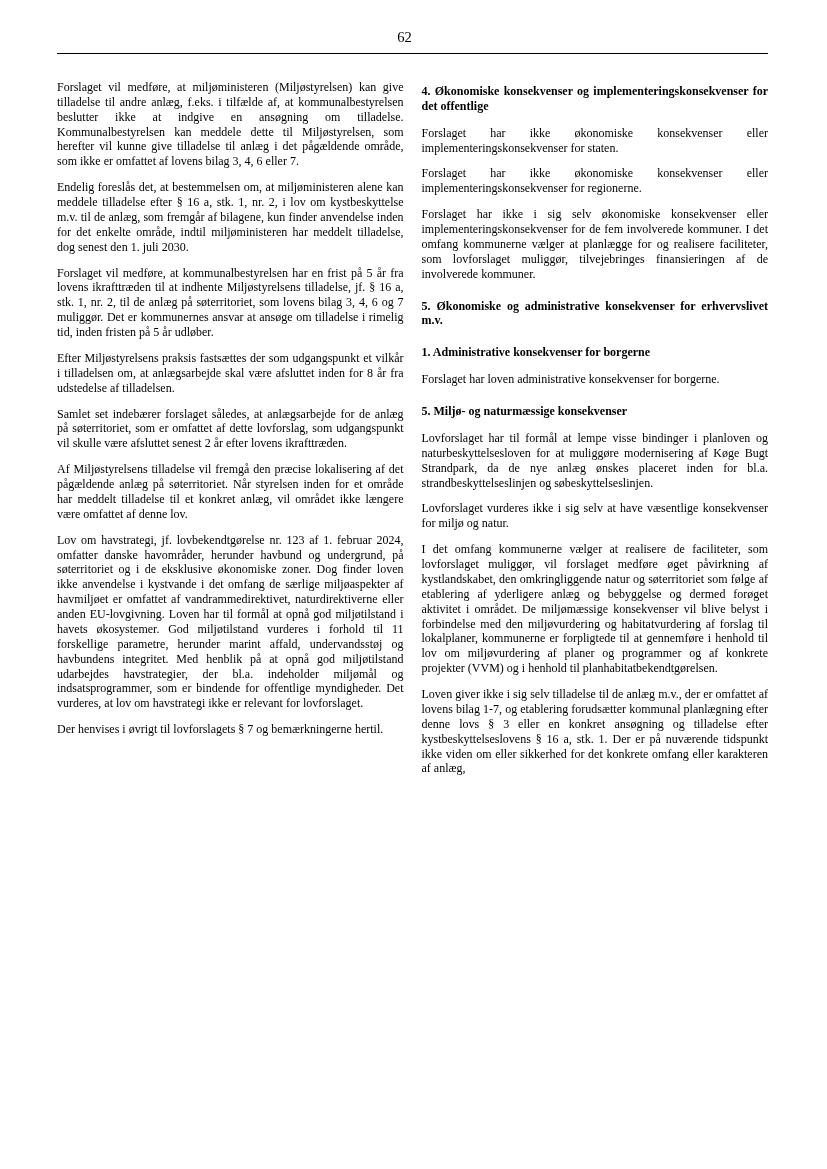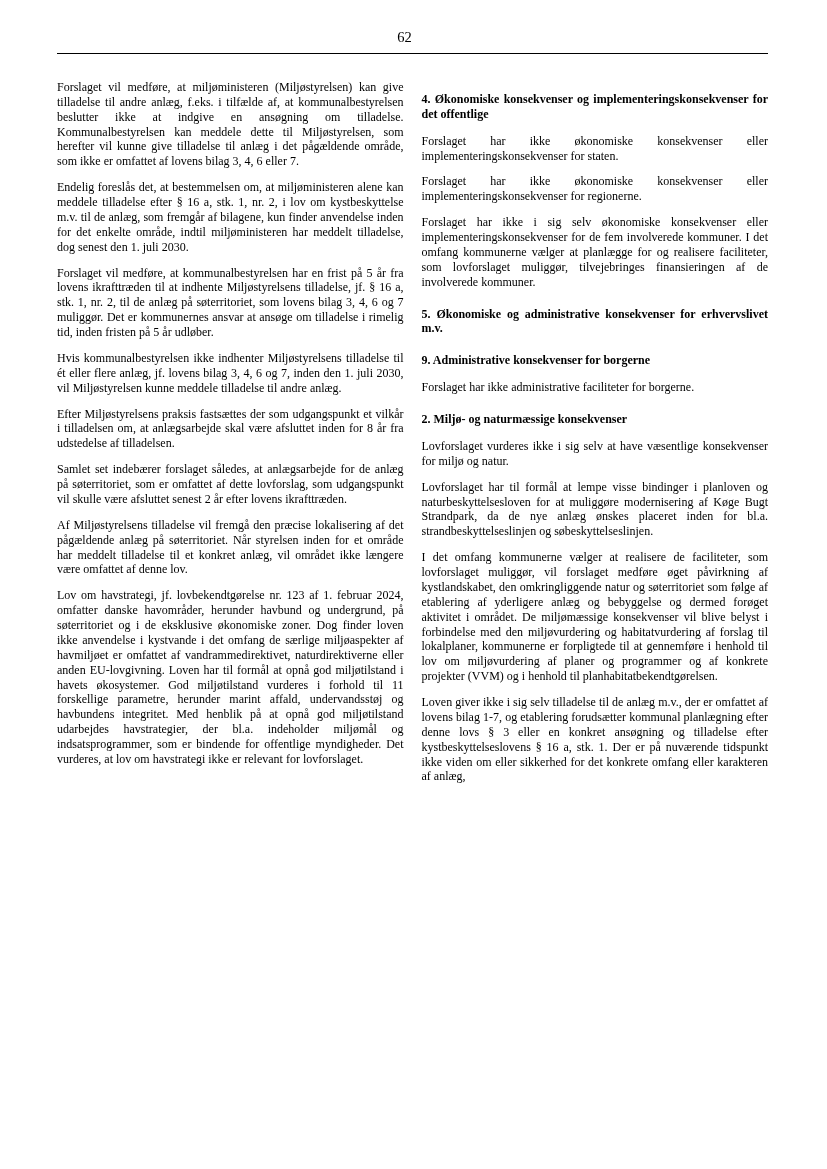--- a/index.html
+++ b/index.html
@@ -38,54 +38,54 @@
     text-align: justify;
   }
   .para {
     margin: 0 0 11px 0;
   }
   .heading {
     font-weight: bold;
     margin: 17px 0 12px 0;
   }
   .heading.first {
-    margin-top: 12px;
+    margin-top: 4px;
   }
 </style>
 </head>
 <body>
 
 <div class="page">
 
   <div class="page-number">62</div>
   <hr class="header-rule">
 
   <div class="columns">
 
     <div class="col">
       <p class="para">Forslaget vil medføre, at miljøministeren (Miljøstyrelsen) kan give tilladelse til andre anlæg, f.eks. i tilfælde af, at kommunalbestyrelsen beslutter ikke at indgive en ansøgning om tilladelse. Kommunalbestyrelsen kan meddele dette til Miljøstyrelsen, som herefter vil kunne give tilladelse til anlæg i det pågældende område, som ikke er omfattet af lovens bilag 3, 4, 6 eller 7.</p>
       <p class="para">Endelig foreslås det, at bestemmelsen om, at miljøministeren alene kan meddele tilladelse efter § 16 a, stk. 1, nr. 2, i lov om kystbeskyttelse m.v. til de anlæg, som fremgår af bilagene, kun finder anvendelse inden for det enkelte område, indtil miljøministeren har meddelt tilladelse, dog senest den 1. juli 2030.</p>
       <p class="para">Forslaget vil medføre, at kommunalbestyrelsen har en frist på 5 år fra lovens ikrafttræden til at indhente Miljøstyrelsens tilladelse, jf. § 16 a, stk. 1, nr. 2, til de anlæg på søterritoriet, som lovens bilag 3, 4, 6 og 7 muliggør. Det er kommunernes ansvar at ansøge om tilladelse i rimelig tid, inden fristen på 5 år udløber.</p>
-      <p class="para">Hvis kommunalbestyrelsen ikke indhenter Miljøstyrelsens tilladelse til ét eller flere anlæg, jf. lovens bilag 3, 4, 6 og 7, inden den 1. juli 2030, vil Miljøstyrelsen kunne meddele tilladelse til andre anlæg.</p>
       <p class="para">Efter Miljøstyrelsens praksis fastsættes der som udgangspunkt et vilkår i tilladelsen om, at anlægsarbejde skal være afsluttet inden for 8 år fra udstedelse af tilladelsen.</p>
       <p class="para">Samlet set indebærer forslaget således, at anlægsarbejde for de anlæg på søterritoriet, som er omfattet af dette lovforslag, som udgangspunkt vil skulle være afsluttet senest 2 år efter lovens ikrafttræden.</p>
       <p class="para">Af Miljøstyrelsens tilladelse vil fremgå den præcise lokalisering af det pågældende anlæg på søterritoriet. Når styrelsen inden for et område har meddelt tilladelse til et konkret anlæg, vil området ikke længere være omfattet af denne lov.</p>
       <p class="para">Lov om havstrategi, jf. lovbekendtgørelse nr. 123 af 1. februar 2024, omfatter danske havområder, herunder havbund og undergrund, på søterritoriet og i de eksklusive økonomiske zoner. Dog finder loven ikke anvendelse i kystvande i det omfang de særlige miljøaspekter af havmiljøet er omfattet af vandrammedirektivet, naturdirektiverne eller anden EU-lovgivning. Loven har til formål at opnå god miljøtilstand i havets økosystemer. God miljøtilstand vurderes i forhold til 11 forskellige parametre, herunder marint affald, undervandsstøj og havbundens integritet. Med henblik på at opnå god miljøtilstand udarbejdes havstrategier, der bl.a. indeholder miljømål og indsatsprogrammer, som er bindende for offentlige myndigheder. Det vurderes, at lov om havstrategi ikke er relevant for lovforslaget.</p>
+      <p class="para">Der henvises i øvrigt til lovforslagets § 7 og bemærkningerne hertil.</p>
     </div>
 
     <div class="col">
       <p class="heading first">4. Økonomiske konsekvenser og implementeringskonsekvenser for det offentlige</p>
       <p class="para">Forslaget har ikke økonomiske konsekvenser eller implementeringskonsekvenser for staten.</p>
       <p class="para">Forslaget har ikke økonomiske konsekvenser eller implementeringskonsekvenser for regionerne.</p>
       <p class="para">Forslaget har ikke i sig selv økonomiske konsekvenser eller implementeringskonsekvenser for de fem involverede kommuner. I det omfang kommunerne vælger at planlægge for og realisere faciliteter, som lovforslaget muliggør, tilvejebringes finansieringen af de involverede kommuner.</p>
       <p class="heading">5. Økonomiske og administrative konsekvenser for erhvervslivet m.v.</p>
-      <p class="heading">9. Administrative konsekvenser for borgerne</p>
-      <p class="para">Forslaget har ikke administrative faciliteter for borgerne.</p>
-      <p class="heading">2. Miljø- og naturmæssige konsekvenser</p>
+      <p class="heading">1. Administrative konsekvenser for borgerne</p>
+      <p class="para">Forslaget har loven administrative konsekvenser for borgerne.</p>
+      <p class="heading">5. Miljø- og naturmæssige konsekvenser</p>
+      <p class="para">Lovforslaget har til formål at lempe visse bindinger i planloven og naturbeskyttelsesloven for at muliggøre modernisering af Køge Bugt Strandpark, da de nye anlæg ønskes placeret inden for bl.a. strandbeskyttelseslinjen og søbeskyttelseslinjen.</p>
       <p class="para">Lovforslaget vurderes ikke i sig selv at have væsentlige konsekvenser for miljø og natur.</p>
-      <p class="para">Lovforslaget har til formål at lempe visse bindinger i planloven og naturbeskyttelsesloven for at muliggøre modernisering af Køge Bugt Strandpark, da de nye anlæg ønskes placeret inden for bl.a. strandbeskyttelseslinjen og søbeskyttelseslinjen.</p>
       <p class="para">I det omfang kommunerne vælger at realisere de faciliteter, som lovforslaget muliggør, vil forslaget medføre øget påvirkning af kystlandskabet, den omkringliggende natur og søterritoriet som følge af etablering af yderligere anlæg og bebyggelse og dermed forøget aktivitet i området. De miljømæssige konsekvenser vil blive belyst i forbindelse med den miljøvurdering og habitatvurdering af forslag til lokalplaner, kommunerne er forpligtede til at gennemføre i henhold til lov om miljøvurdering af planer og programmer og af konkrete projekter (VVM) og i henhold til planhabitatbekendtgørelsen.</p>
       <p class="para">Loven giver ikke i sig selv tilladelse til de anlæg m.v., der er omfattet af lovens bilag 1-7, og etablering forudsætter kommunal planlægning efter denne lovs § 3 eller en konkret ansøgning og tilladelse efter kystbeskyttelseslovens § 16 a, stk. 1. Der er på nuværende tidspunkt ikke viden om eller sikkerhed for det konkrete omfang eller karakteren af anlæg,</p>
     </div>
 
   </div>
 
 </div>
 
 </body></html>

